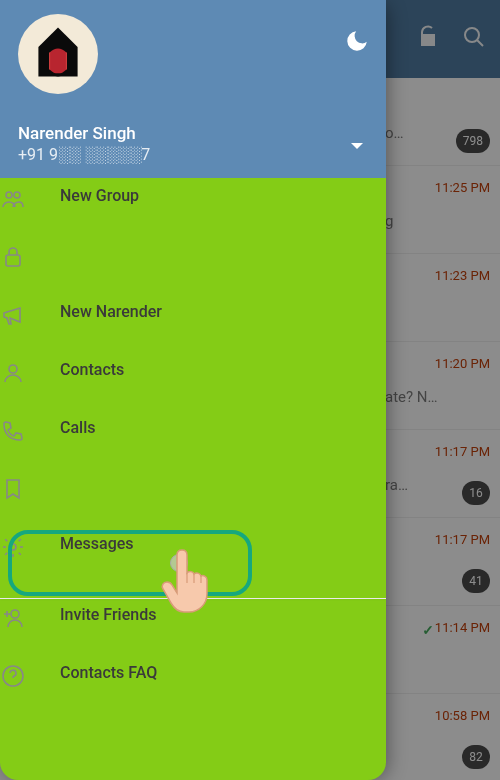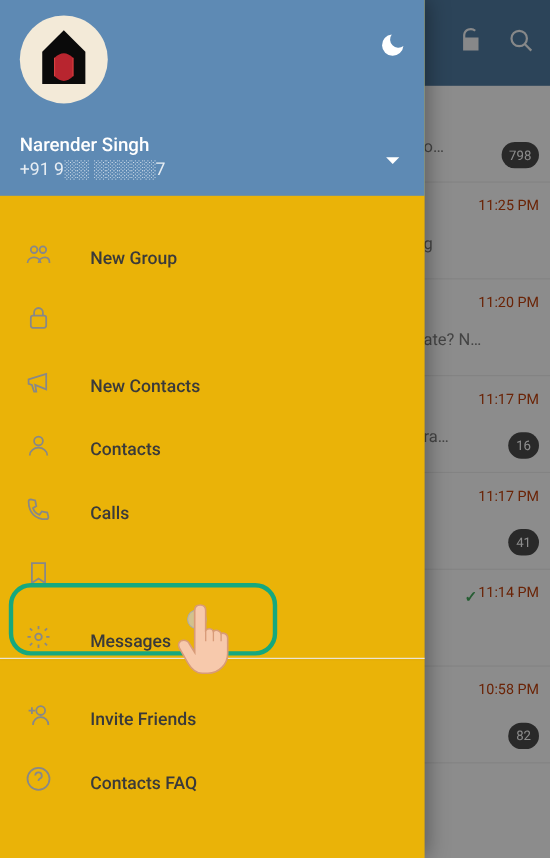--- a/index.html
+++ b/index.html
@@ -78,25 +78,26 @@
     inset: 0;
     background: rgba(0,0,0,.45);
     z-index: 2;
   }
   
   .drawer {
     position: absolute;
     left: 0; top: 0;
     width: 386px;
     height: 100%;
-    background: #eab308;
+    background: #84cc16;
     z-index: 3;
     box-shadow: 3px 0 18px rgba(0,0,0,.35);
     display: flex;
     flex-direction: column;
+    border-radius: 18px;
   }
   .header {
     background: #5e8ab4;
     height: 178px;
     color: #fff;
     padding: 14px 18px 14px 18px;
     position: relative;
   }
   .avatar {
     width: 80px; height: 80px;
@@ -123,23 +124,22 @@
   .expand {
     position: absolute;
     right: 22px; bottom: 22px;
   }
   .menu {
     flex: 1;
     padding-top: 8px;
   }
   .item {
     display: flex;
-    align-items: flex-end;
+    align-items: flex-start;
     height: 58px;
-    padding-left: 22px;
     cursor: pointer;
     position: relative;
   }
   .item .icon {
     width: 26px; height: 26px;
     display: flex; align-items: center; justify-content: center;
   }
   .item .icon svg { width: 24px; height: 24px; fill: none; stroke: #888; stroke-width: 1.6; }
   .item .label {
     margin-left: 34px;
@@ -199,20 +199,23 @@
   <div class="rows" id="chat-rows">
       <div class="chat-row">
         <span class="peek">o…</span>
         <span class="badge">798</span>
       </div>
       <div class="chat-row">
         <span class="time">11:25 PM</span>
         <span class="peek">g</span>
       </div>
       <div class="chat-row">
+        <span class="time">11:23 PM</span>
+      </div>
+      <div class="chat-row">
         <span class="time">11:20 PM</span>
         <span class="peek">ate? N…</span>
       </div>
       <div class="chat-row">
         <span class="time">11:17 PM</span>
         <span class="peek">ra…</span>
         <span class="badge">16</span>
       </div>
       <div class="chat-row">
         <span class="time">11:17 PM</span>
@@ -282,21 +285,21 @@
           </svg>
       </span>
     </div>
 
     <div class="item">
       <span class="icon">
         <svg viewBox="0 0 24 24">
             <path d="M3 10v4l3 1 2 6h2l-1-6 10 4V5L6 9z"></path>
           </svg>
       </span>
-      <span class="label">New Contacts</span>
+      <span class="label">New Narender</span>
     </div>
 
     <div class="item">
       <span class="icon">
         <svg viewBox="0 0 24 24">
             <circle cx="12" cy="8" r="4"></circle>
             <path d="M4 21c0-4 4-7 8-7s8 3 8 7"></path>
           </svg>
       </span>
       <span class="label">Contacts</span>

